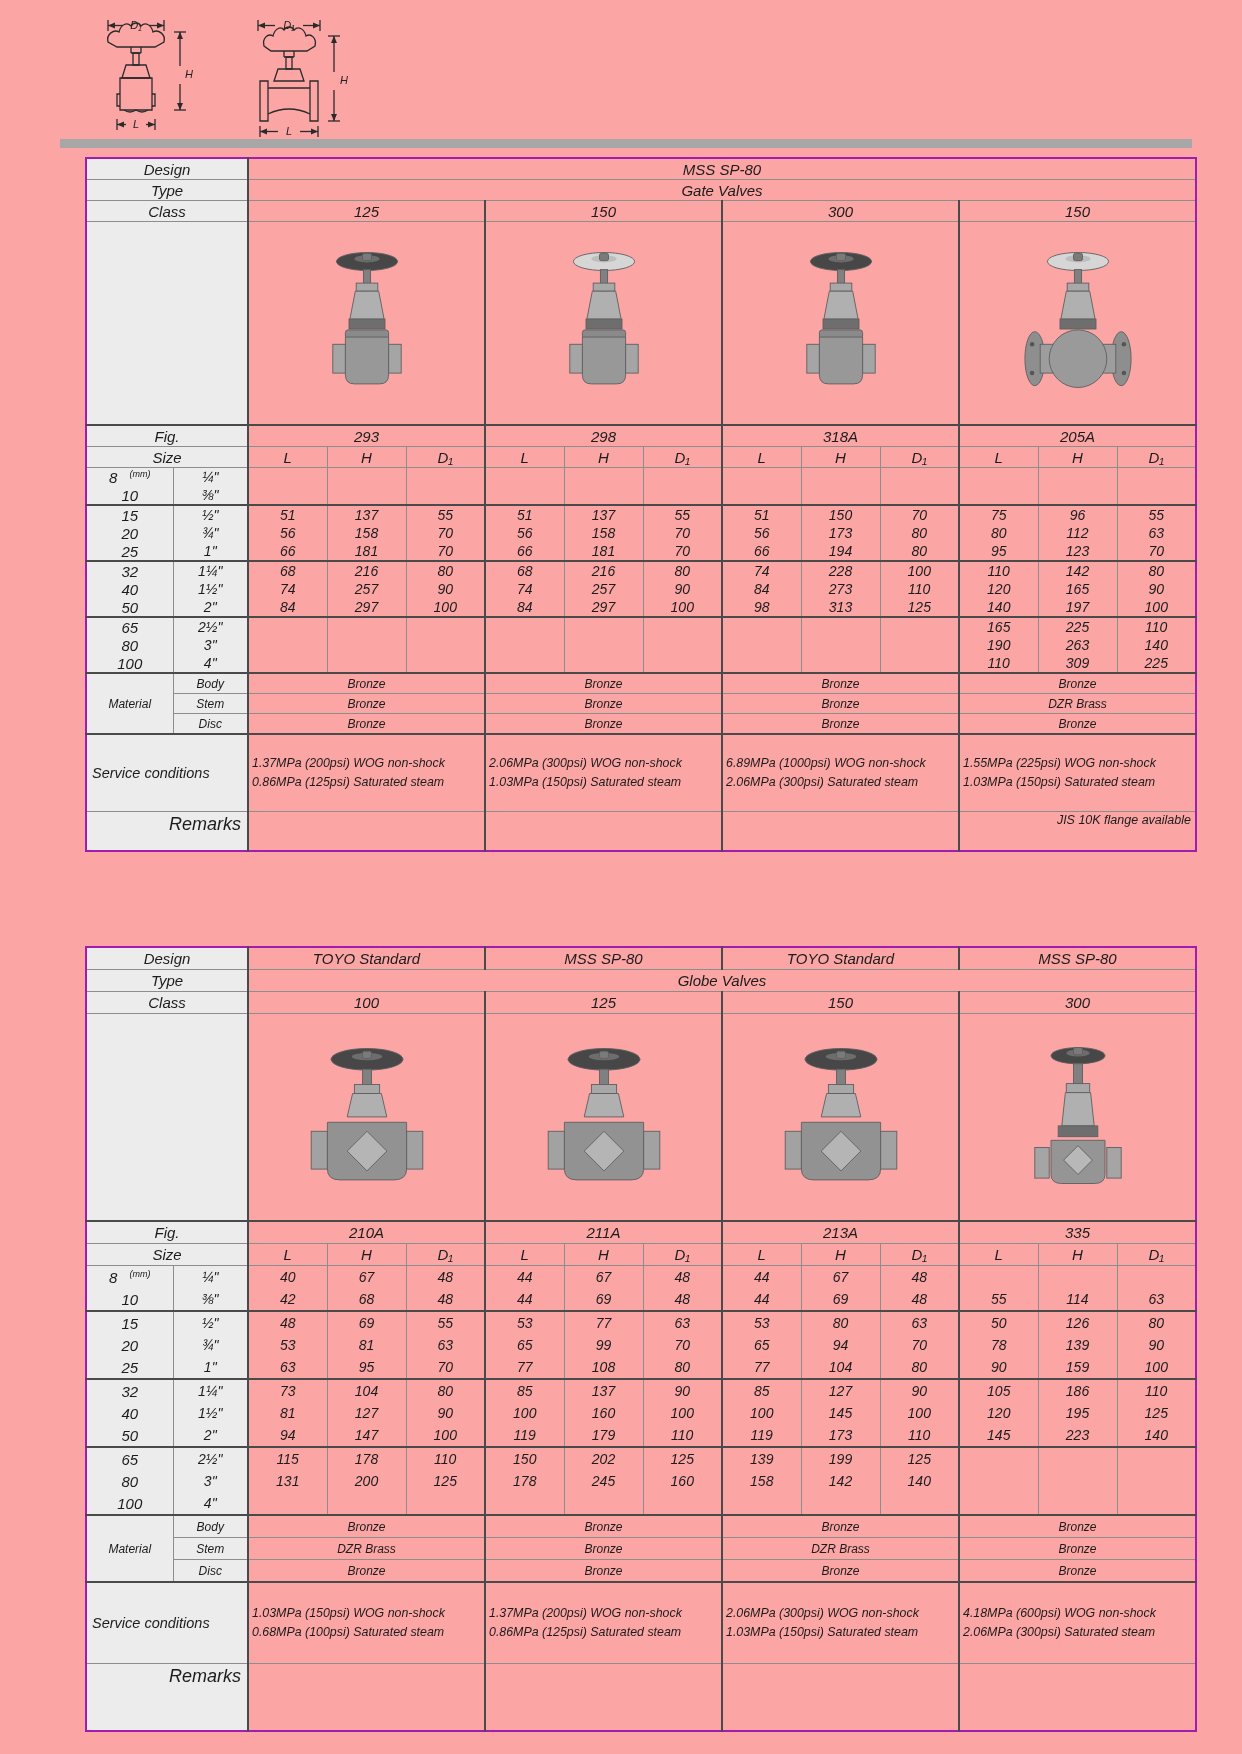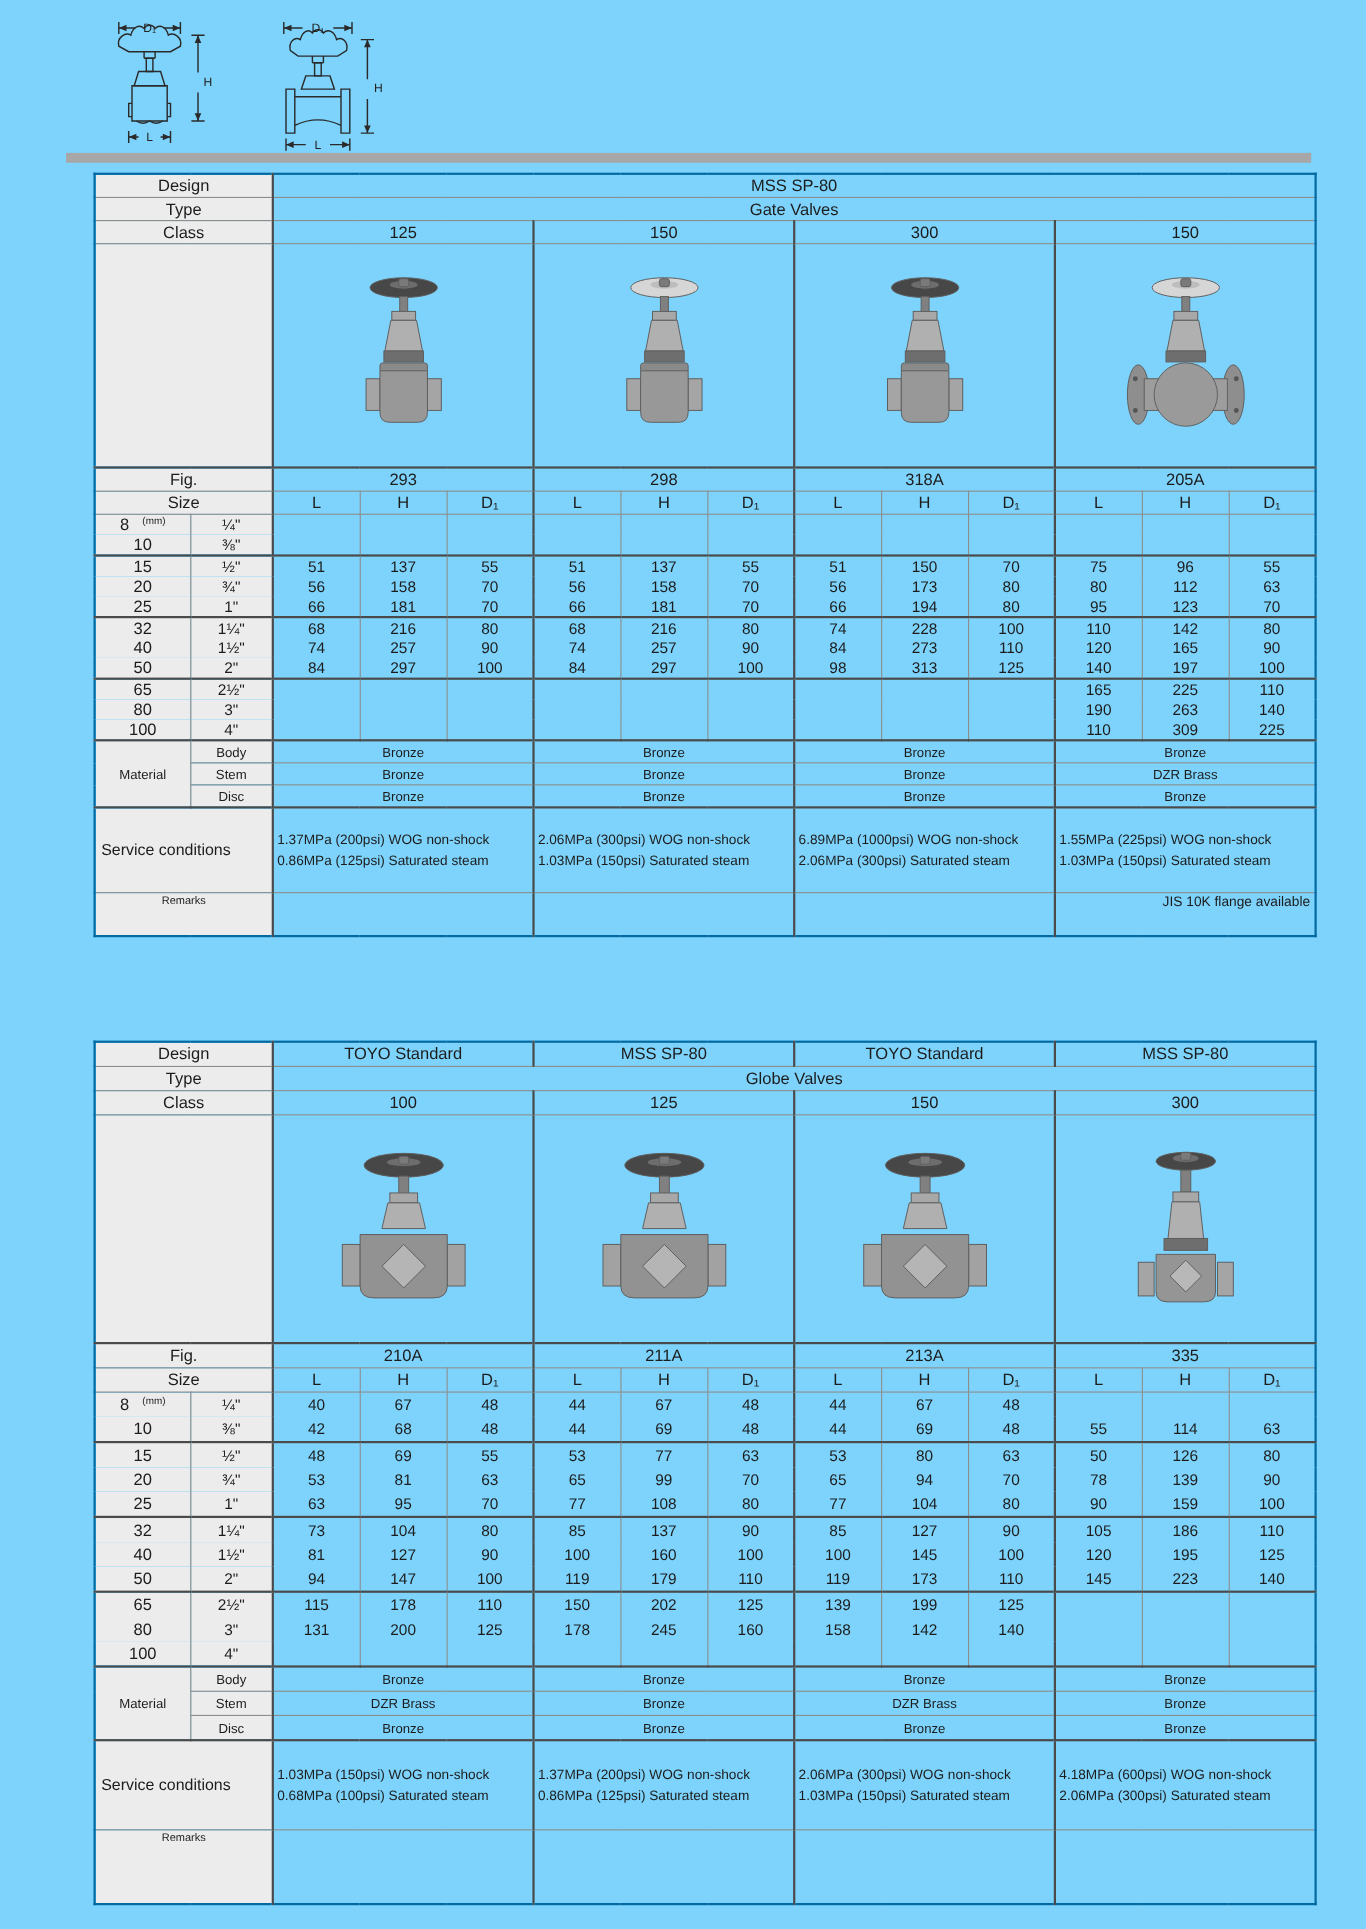--- a/index.html
+++ b/index.html
@@ -1,27 +1,27 @@
 <!DOCTYPE html>
 <html><head>
 <meta charset="utf-8">
 <style>
   html,body{margin:0;padding:0;background:#ffffff;}
-  .page{position:relative;width:1242px;height:1754px;background:#7dd3fc;overflow:hidden;
-        font-family:"Liberation Sans",sans-serif;color:#1c1c1c;}
+  .page{position:relative;width:1242px;height:1754px;background:#fca5a5;overflow:hidden;
+        font-family:"Liberation Sans",sans-serif;color:#1c1c1c;font-style:italic;}
   
   .diagrams{position:absolute;top:16px;left:76px;display:flex;gap:18px;}
   .page-title{position:absolute;top:78px;right:52px;margin:0;font-size:41px;font-weight:700;
               letter-spacing:-0.5px;color:#1b1b1b;}
   .title-bar{position:absolute;top:139px;left:60px;width:1132px;height:9px;background:#a7a7a7;}
   .dt{font-size:11px;fill:#222;text-anchor:middle;font-family:"Liberation Sans",sans-serif;}
   
   .tw1{position:absolute;top:157px;left:85px;}
   .tw2{position:absolute;top:946px;left:85px;}
-  table.spec{border-collapse:collapse;table-layout:fixed;border:2px solid #0369a1;}
+  table.spec{border-collapse:collapse;table-layout:fixed;border:2px solid #a21caf;}
   .spec td{border:1px solid #8d8d8d;font-size:14px;text-align:center;padding:0 2px;height:19px;
            overflow:hidden;white-space:nowrap;color:#1c1c1c;}
   .spec td.lbl{background:#ececec;}
   .spec tr.hdr td{height:20px;font-size:15px;}
   .t1 tr.hdr td{height:21px;}
   .spec td.cb{border-left:2px solid #4a4a4a;}
   .spec tr.gs td{border-top:2px solid #4a4a4a;}
   .spec tr.sz td{border-top:none;border-bottom:none;}
   .spec tr.sz.gs td{border-top:2px solid #4a4a4a;}
   .t0 tr.sz td{height:18px;}
@@ -31,21 +31,21 @@
   .mmnote{font-size:9px;vertical-align:super;margin-left:12px;}
   .spec tr.imgrow td{height:196px;vertical-align:bottom;padding-bottom:6px;}
   .t1 tr.imgrow td{height:200px;}
   .spec tr.mat td{height:19px;font-size:12px;margin-left:17px;}
   .t1 tr.mat td{height:21px;}
   .spec td.svc{font-size:12.4px;text-align:left;padding:18px 3px;line-height:1.55;height:40px;}
   .t1 td.svc{height:44px;}
   .spec td.svclbl{font-size:14.5px;text-align:left;padding-left:5px;}
   .spec td.rem{height:36px;vertical-align:top;text-align:right;font-size:12.5px;padding:1px 4px;}
   .t1 td.rem{height:64px;}
-  .spec td.remlbl{vertical-align:top;text-align:center;font-size:10px;padding:2px 6px;}
+  .spec td.remlbl{vertical-align:top;text-align:right;font-size:18px;padding:2px 6px;}
 </style>
 </head>
 <body>
 
 <div class="page">
 
   <div class="diagrams">
     <svg width="128" height="122" viewBox="0 0 128 122">
       <g fill="none" stroke="#2a2a2a" stroke-width="1.3">
         <line x1="32" y1="4" x2="32" y2="15"></line>

